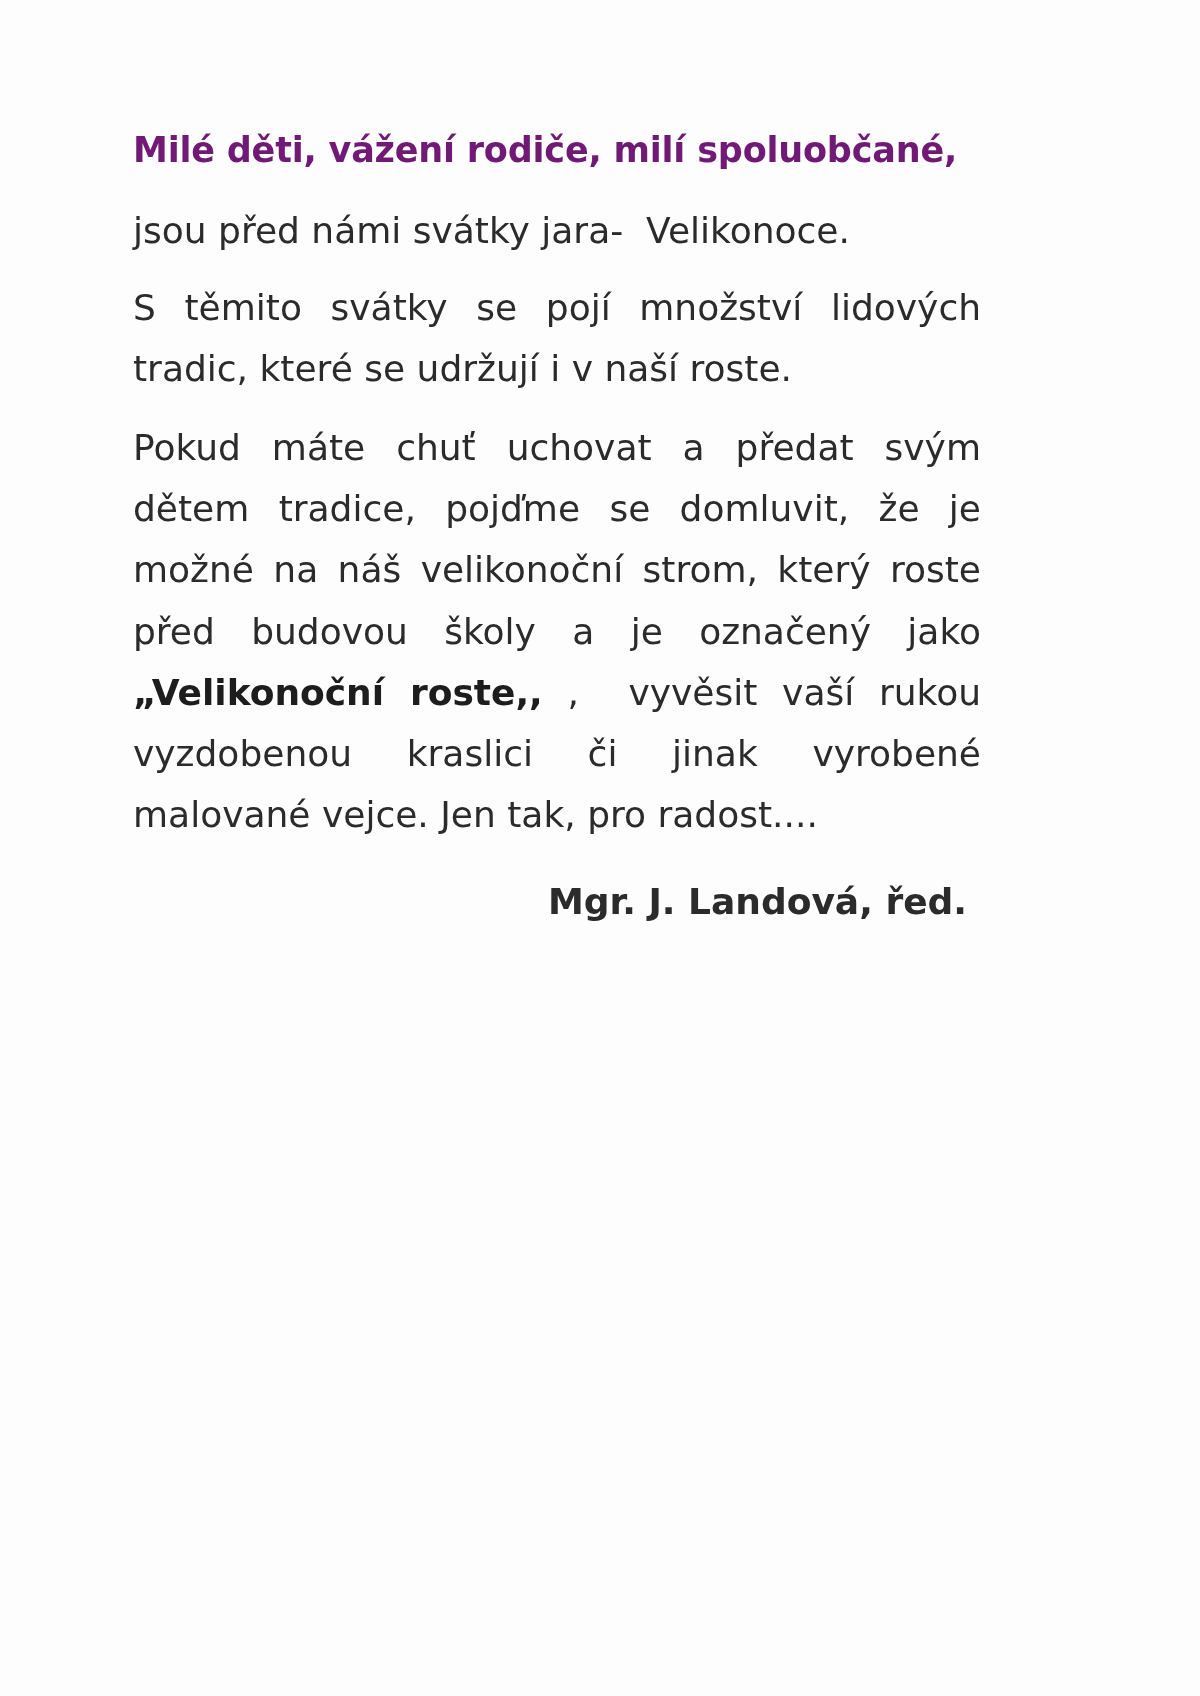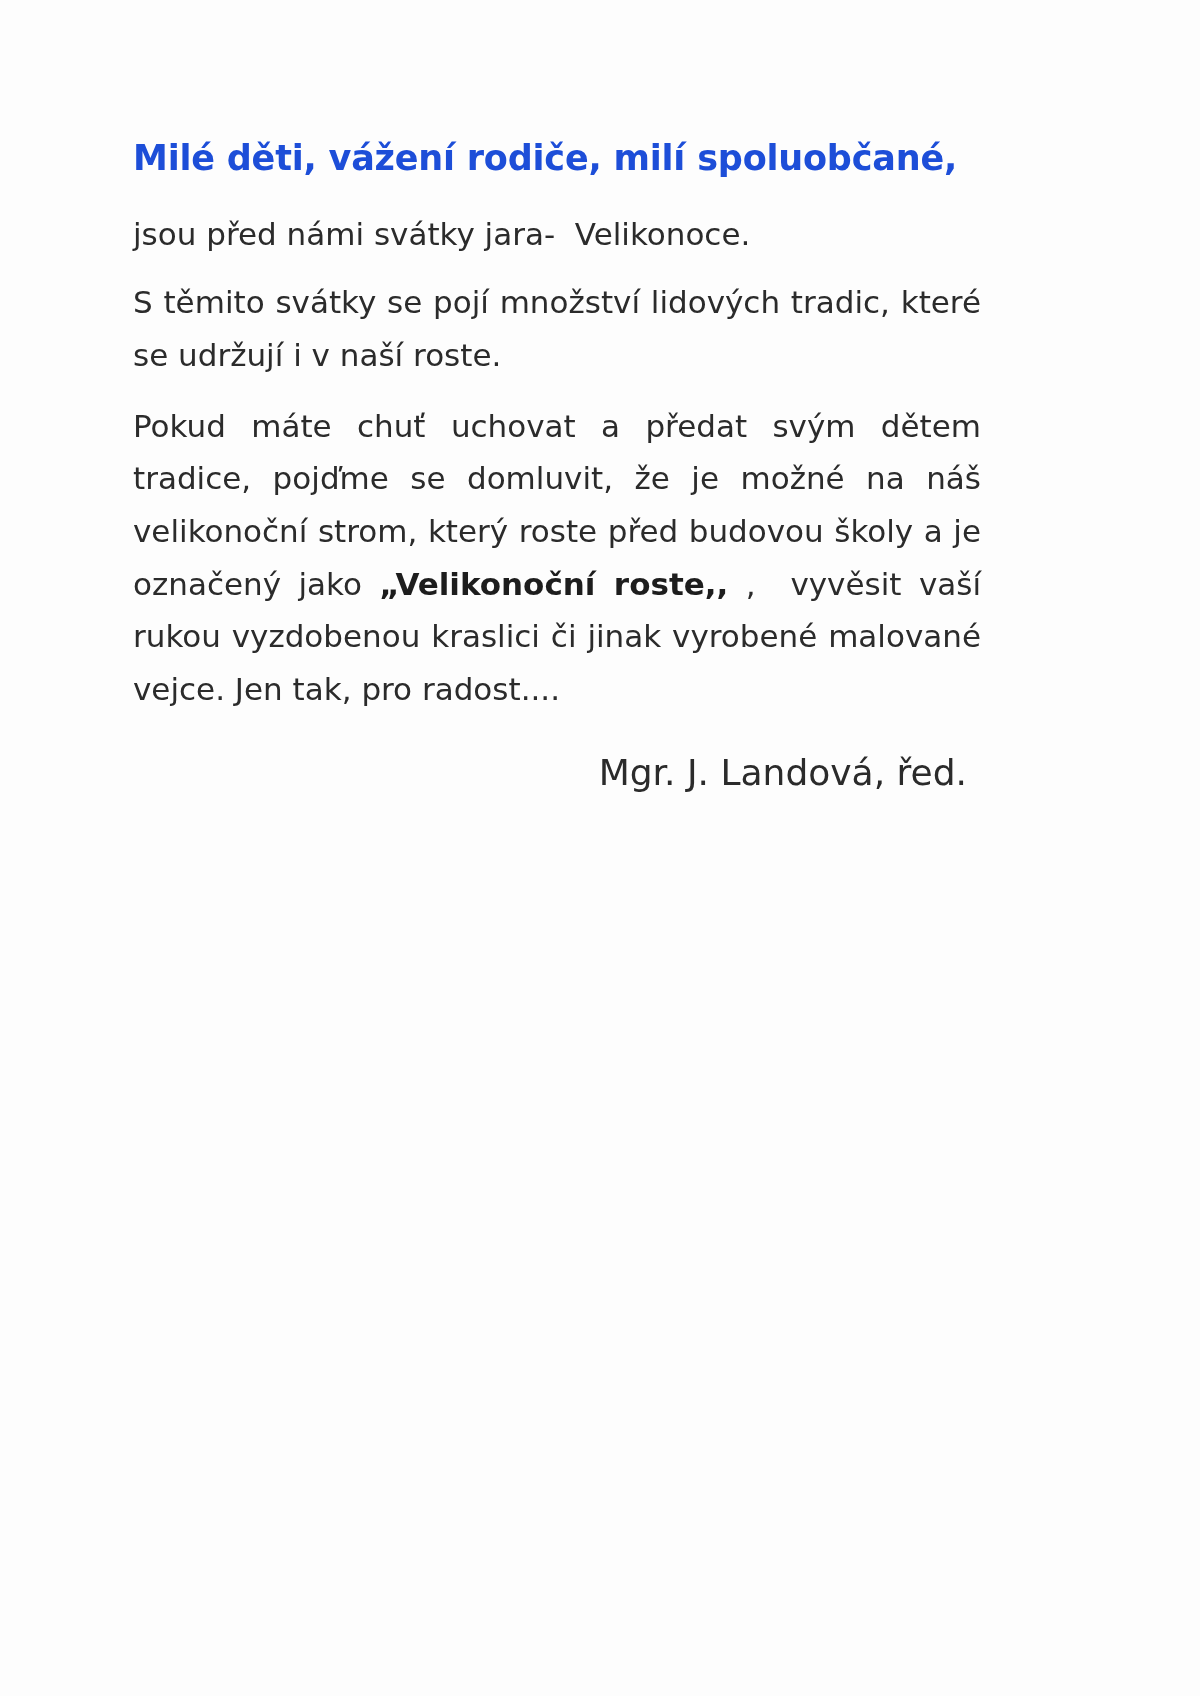--- a/index.html
+++ b/index.html
@@ -28,28 +28,28 @@
     left: 133px;
     top: 128px;
     width: 848px;
   }
 
   .heading {
     font-weight: 700;
     font-size: 35px;
     line-height: 1.30;
     letter-spacing: -0.2px;
-    color: #1d4ed8;
-    margin: 8px 0 26px 0;
+    color: #701a75;
+    margin: 0 0 26px 0;
     text-align: left;
     white-space: pre-wrap;
   }
 
   .para {
-    font-size: 31px;
+    font-size: 36px;
     line-height: 1.70;
     color: #2b2b2b;
     margin: 0 0 14px 0;
     text-align: justify;
     text-justify: inter-word;
     font-weight: 400;
     white-space: pre-wrap;
   }
 
   
@@ -63,20 +63,21 @@
   }
 
   .signature {
     font-size: 36px;
     line-height: 1.6;
     color: #2b2b2b;
     text-align: right;
     margin: 28px 0 0 0;
     padding-right: 14px;
     white-space: pre-wrap;
+    font-weight: bold;
   }
   .p-intro    { margin-bottom: 16px; }
   .p-tradice  { margin-bottom: 18px; }
   .p-main     { margin-bottom: 18px; }
   .p-wish     { margin-bottom: 0; }
 </style>
 </head>
 <body>
 
 <div class="page">

